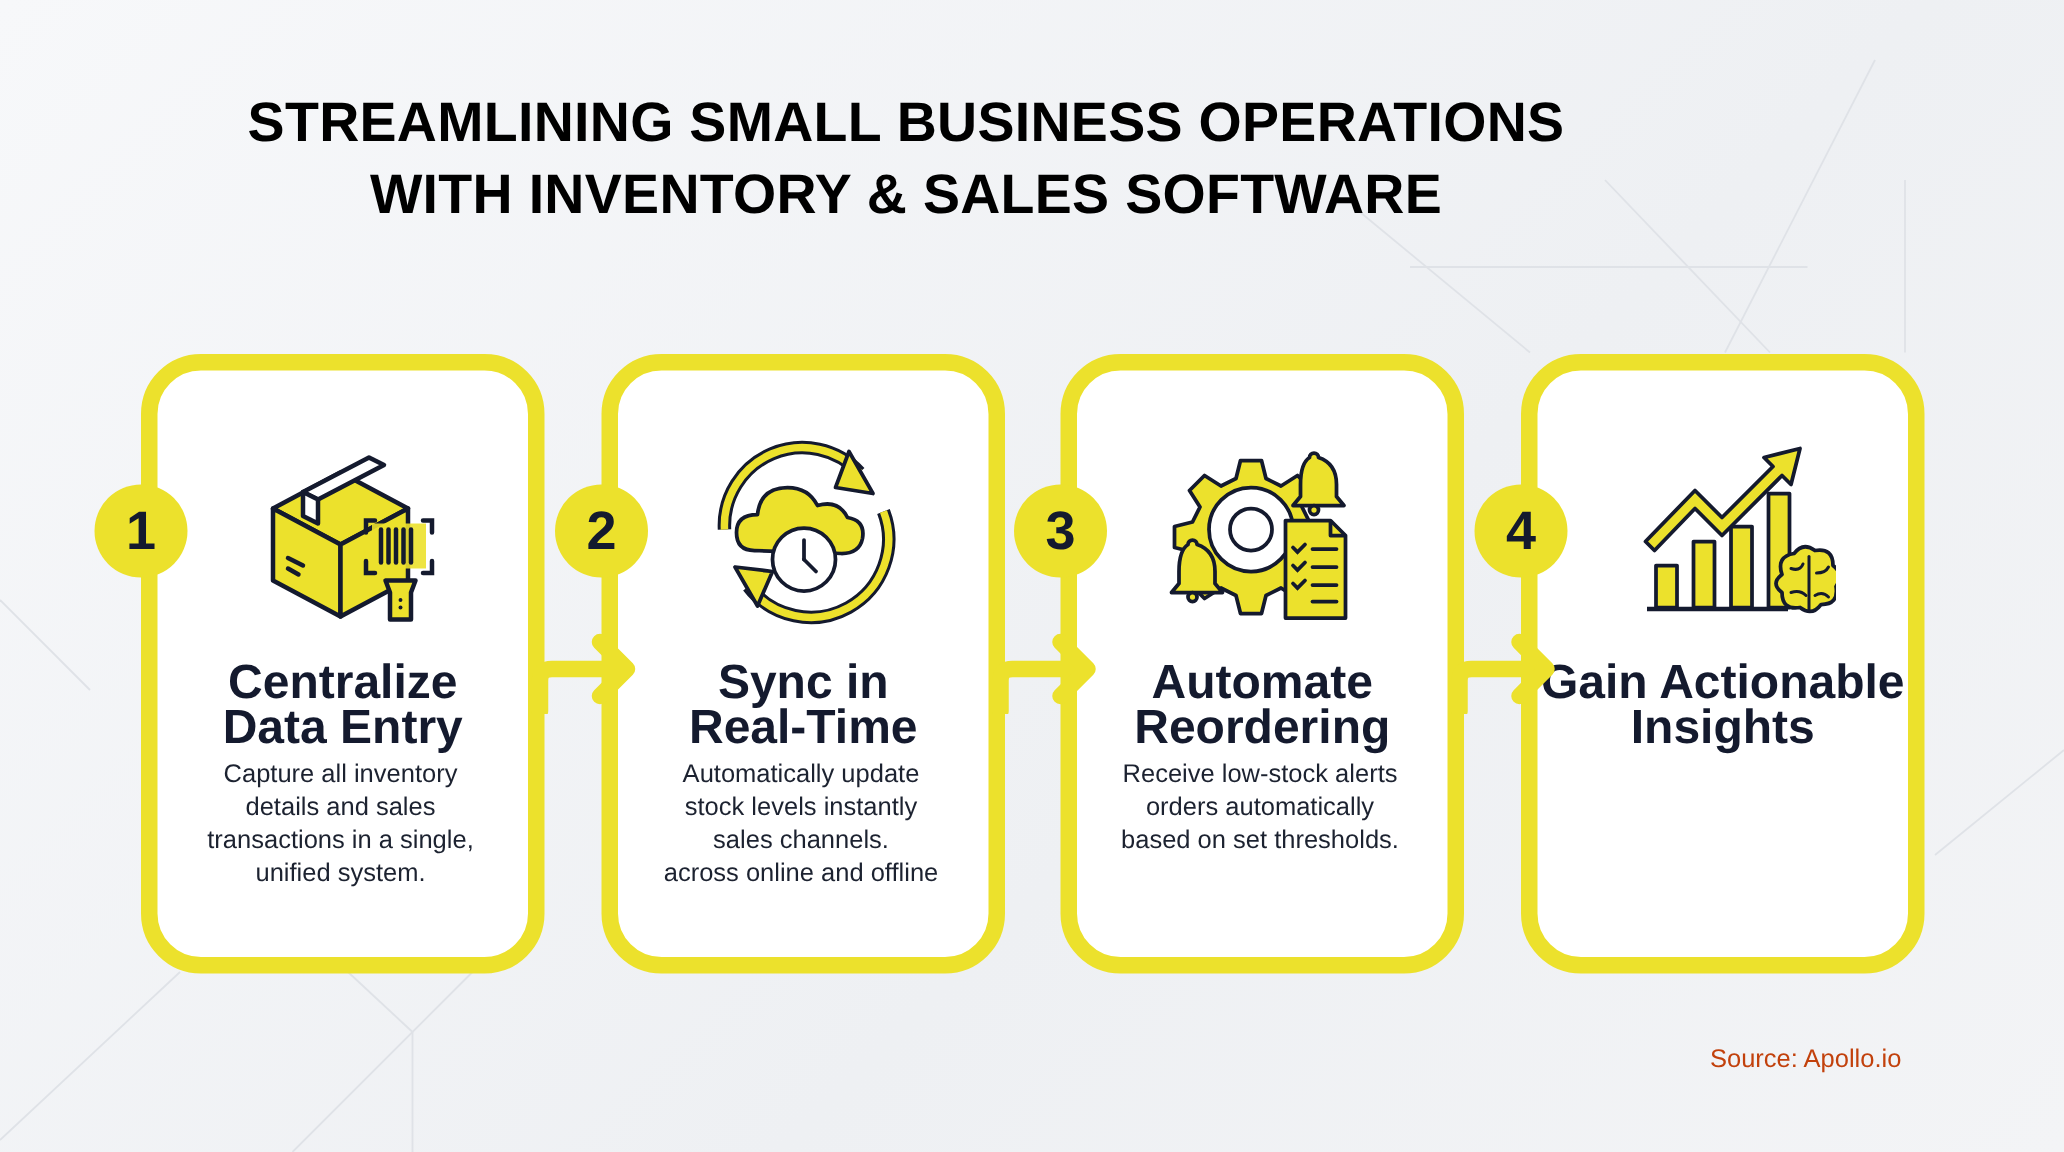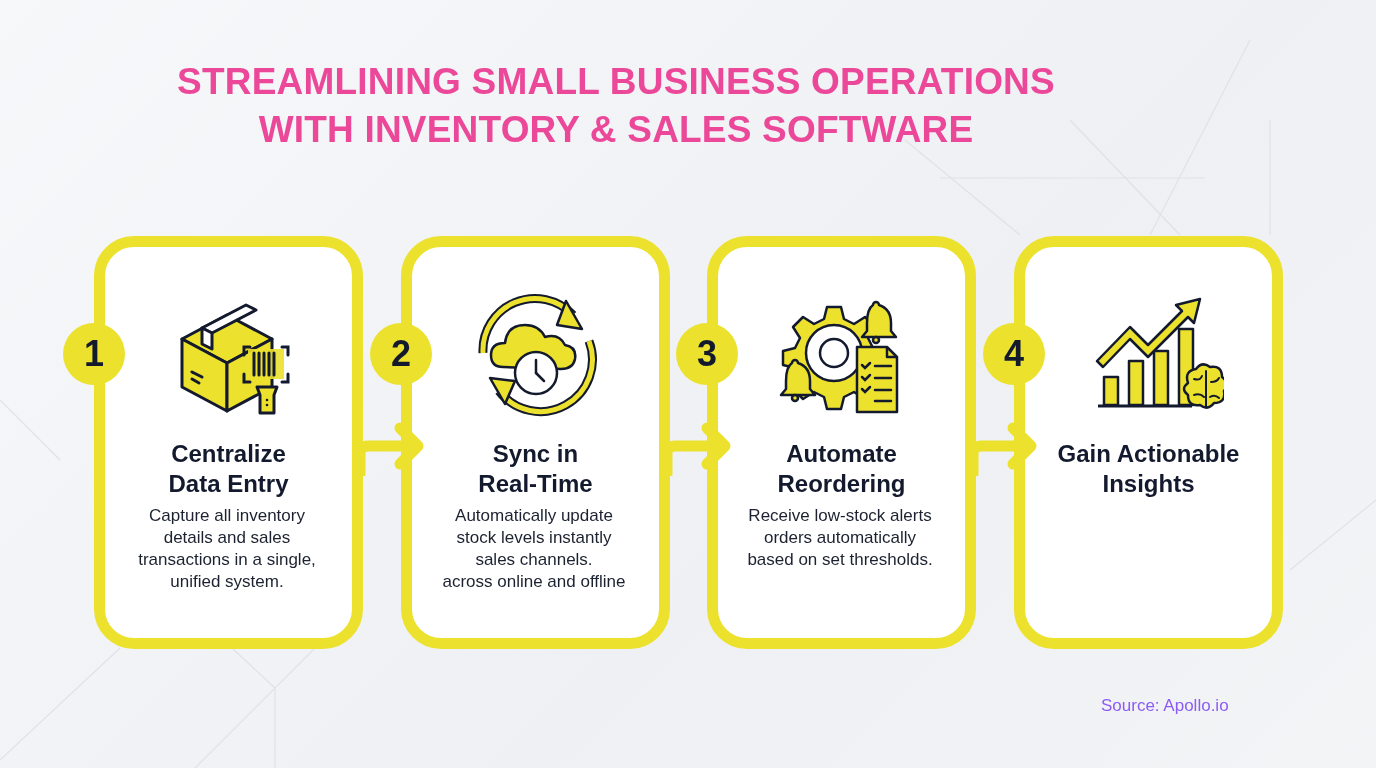--- a/index.html
+++ b/index.html
@@ -7,45 +7,45 @@
   body {
     position: relative;
     background: linear-gradient(135deg, #f7f8fa 0%, #eef0f3 60%, #f3f4f6 100%);
     font-family: "Liberation Sans", "DejaVu Sans", sans-serif;
     color: #121827;
   }
   .bg-lines { position: absolute; left: 0; top: 0; width: 1376px; height: 768px; pointer-events: none; }
   .title {
     position: absolute; left: 0; top: 58px; width: 1208px;
     text-align: center; font-weight: 700; font-size: 37px; line-height: 48px;
-    letter-spacing: 0.2px; color: #ec4899; margin-left: 12px;
+    letter-spacing: 0.2px; color: #000000;
   }
   .title div { white-space: nowrap; }
   .card {
     position: absolute; top: 236px; width: 269px; height: 413px;
     border: 11px solid #ECE12C; border-radius: 40px; background: #ffffff;
   }
   .badge {
     position: absolute; width: 62px; height: 62px; border-radius: 50%;
     background: #ECE12C; top: 76px; left: -42px;
     display: flex; align-items: center; justify-content: center;
     font-weight: 700; font-size: 36px; color: #141a2e;
   }
   .icon { position: absolute; left: 50%; top: 40px; width: 150px; height: 130px; transform: translateX(-50%); }
   .card-title {
     position: absolute; left: 0; right: 0; top: 192px; text-align: center;
-    font-weight: 700; font-size: 24px; line-height: 30px; color: #141a2e;
+    font-weight: 700; font-size: 32px; line-height: 30px; color: #141a2e;
   }
   .card-desc {
     position: absolute; left: 7px; right: 10px; top: 258px; text-align: center;
     font-size: 17px; line-height: 22px; color: #1c2230;
   }
   .arrow { position: absolute; width: 80px; height: 60px; top: 416px; }
   .source {
-    position: absolute; left: 1101px; top: 696px; font-size: 17px; color: #8b5cf6;
+    position: absolute; left: 1140px; top: 696px; font-size: 17px; color: #c2410c;
   }
 </style>
 </head>
 <body>
 
 <svg class="bg-lines" viewBox="0 0 1376 768">
   <g stroke="#dfe2e7" stroke-width="1.2" fill="none">
     <line x1="1250" y1="40" x2="1150" y2="235"></line>
     <line x1="1070" y1="120" x2="1180" y2="235"></line>
     <line x1="940" y1="178" x2="1205" y2="178"></line>

